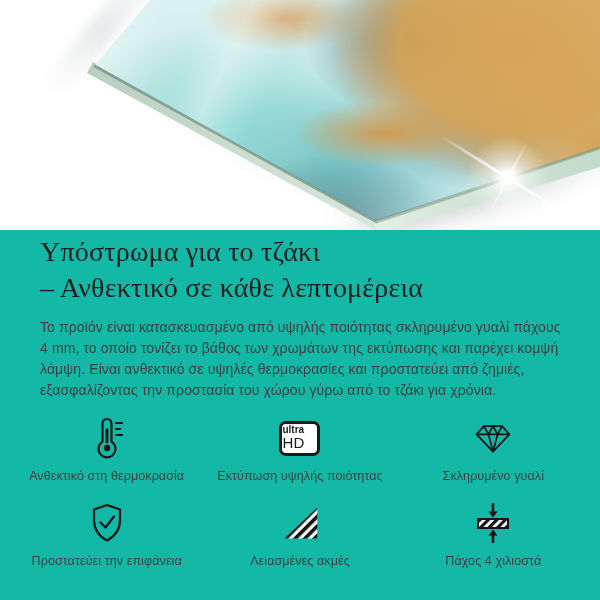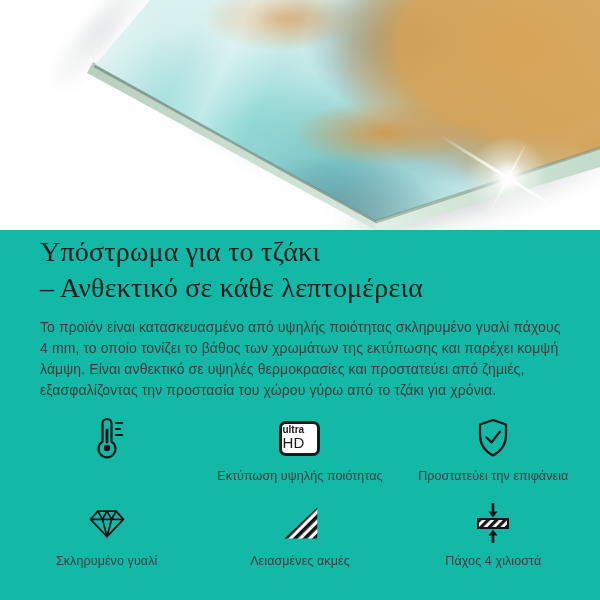--- a/index.html
+++ b/index.html
@@ -114,52 +114,53 @@
         <div class="icon-box">
           <svg class="icn" width="44" height="44" viewBox="0 0 44 44" fill="none" stroke="#161616" stroke-width="2.2" stroke-linecap="round" stroke-linejoin="round">
             <path d="M17.5,25.6 V7.5 a4.5,4.5 0 0 1 9,0 V25.6 a8.5,8.5 0 1 1 -9,0 Z"></path>
             <line x1="22" y1="14" x2="22" y2="26" stroke-width="2.8"></line>
             <circle cx="22" cy="32" r="3.2" fill="#161616" stroke="none"></circle>
             <line x1="31" y1="7" x2="37" y2="7"></line>
             <line x1="31" y1="13" x2="35" y2="13"></line>
             <line x1="31" y1="19" x2="37" y2="19"></line>
           </svg>
         </div>
+        <div class="feature-label">Ανθεκτικό στη θερμοκρασία</div>
       </div>
 
       <div class="feature">
         <div class="icon-box">
           <div class="hd-badge">
             <span class="hd-top">ultra</span>
             <span class="hd-bottom">HD</span>
           </div>
         </div>
         <div class="feature-label">Εκτύπωση υψηλής ποιότητας</div>
       </div>
 
       <div class="feature">
         <div class="icon-box">
-          <svg class="icn" width="44" height="44" viewBox="0 0 44 44" fill="none" stroke="#161616" stroke-width="2.2" stroke-linecap="round" stroke-linejoin="round">
-            <path d="M22,4 L35,8.5 V19 C35,29.5 29.5,35.5 22,39.5 C14.5,35.5 9,29.5 9,19 V8.5 Z"></path>
-            <path d="M15.5,21.5 L20.5,26.5 L29,15.5"></path>
-          </svg>
-        </div>
-        <div class="feature-label">Προστατεύει την επιφάνεια</div>
-      </div>
-
-      <div class="feature">
-        <div class="icon-box">
           <svg class="icn" width="44" height="40" viewBox="0 0 44 44" fill="none" stroke="#161616" stroke-width="2" stroke-linecap="round" stroke-linejoin="round">
             <path d="M12,9 H32 L40,18 L22,37 L4,18 Z"></path>
             <path d="M4,18 H40"></path>
             <path d="M12,9 L17,18 L22,9 L27,18 L32,9"></path>
             <path d="M17,18 L22,37 L27,18"></path>
           </svg>
         </div>
         <div class="feature-label">Σκληρυμένο γυαλί</div>
+      </div>
+
+      <div class="feature">
+        <div class="icon-box">
+          <svg class="icn" width="44" height="44" viewBox="0 0 44 44" fill="none" stroke="#161616" stroke-width="2.2" stroke-linecap="round" stroke-linejoin="round">
+            <path d="M22,4 L35,8.5 V19 C35,29.5 29.5,35.5 22,39.5 C14.5,35.5 9,29.5 9,19 V8.5 Z"></path>
+            <path d="M15.5,21.5 L20.5,26.5 L29,15.5"></path>
+          </svg>
+        </div>
+        <div class="feature-label">Προστατεύει την επιφάνεια</div>
       </div>
 
       <div class="feature">
         <div class="icon-box">
           <svg class="icn" width="40" height="40" viewBox="0 0 44 44">
             <defs>
               <pattern id="diag1" width="7.5" height="7.5" patternUnits="userSpaceOnUse" patternTransform="rotate(45)">
                 <rect width="7.5" height="7.5" fill="#ffffff"></rect>
                 <rect width="4" height="7.5" fill="#161616"></rect>
               </pattern>

